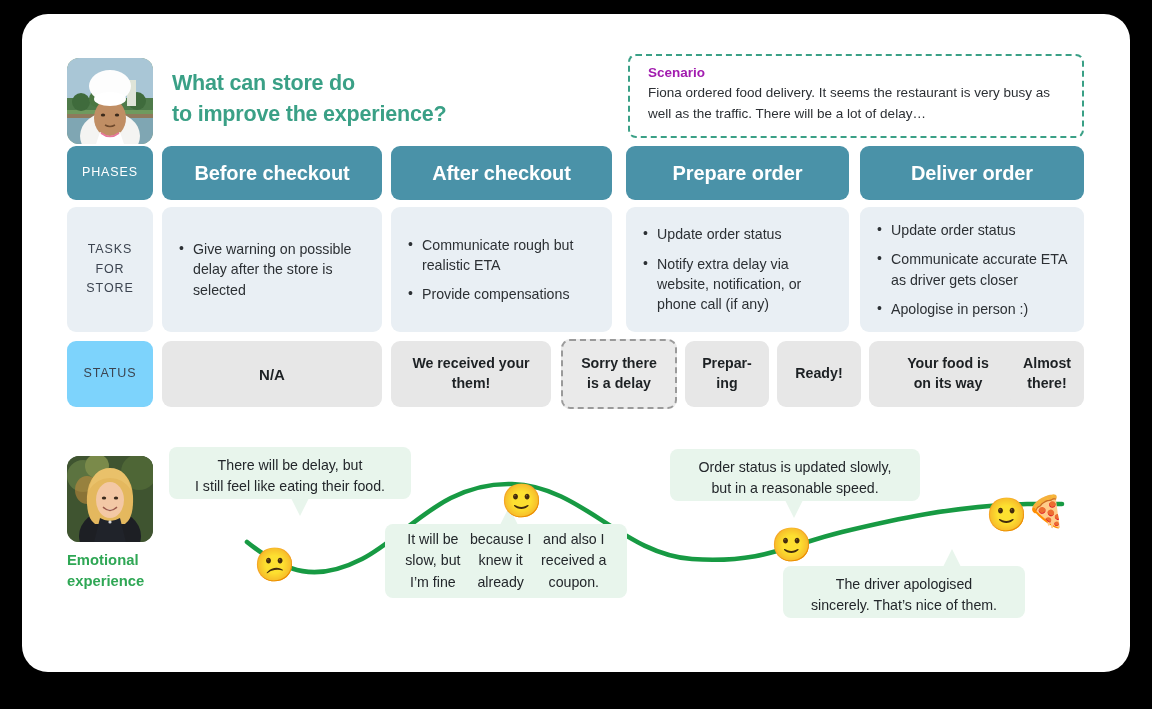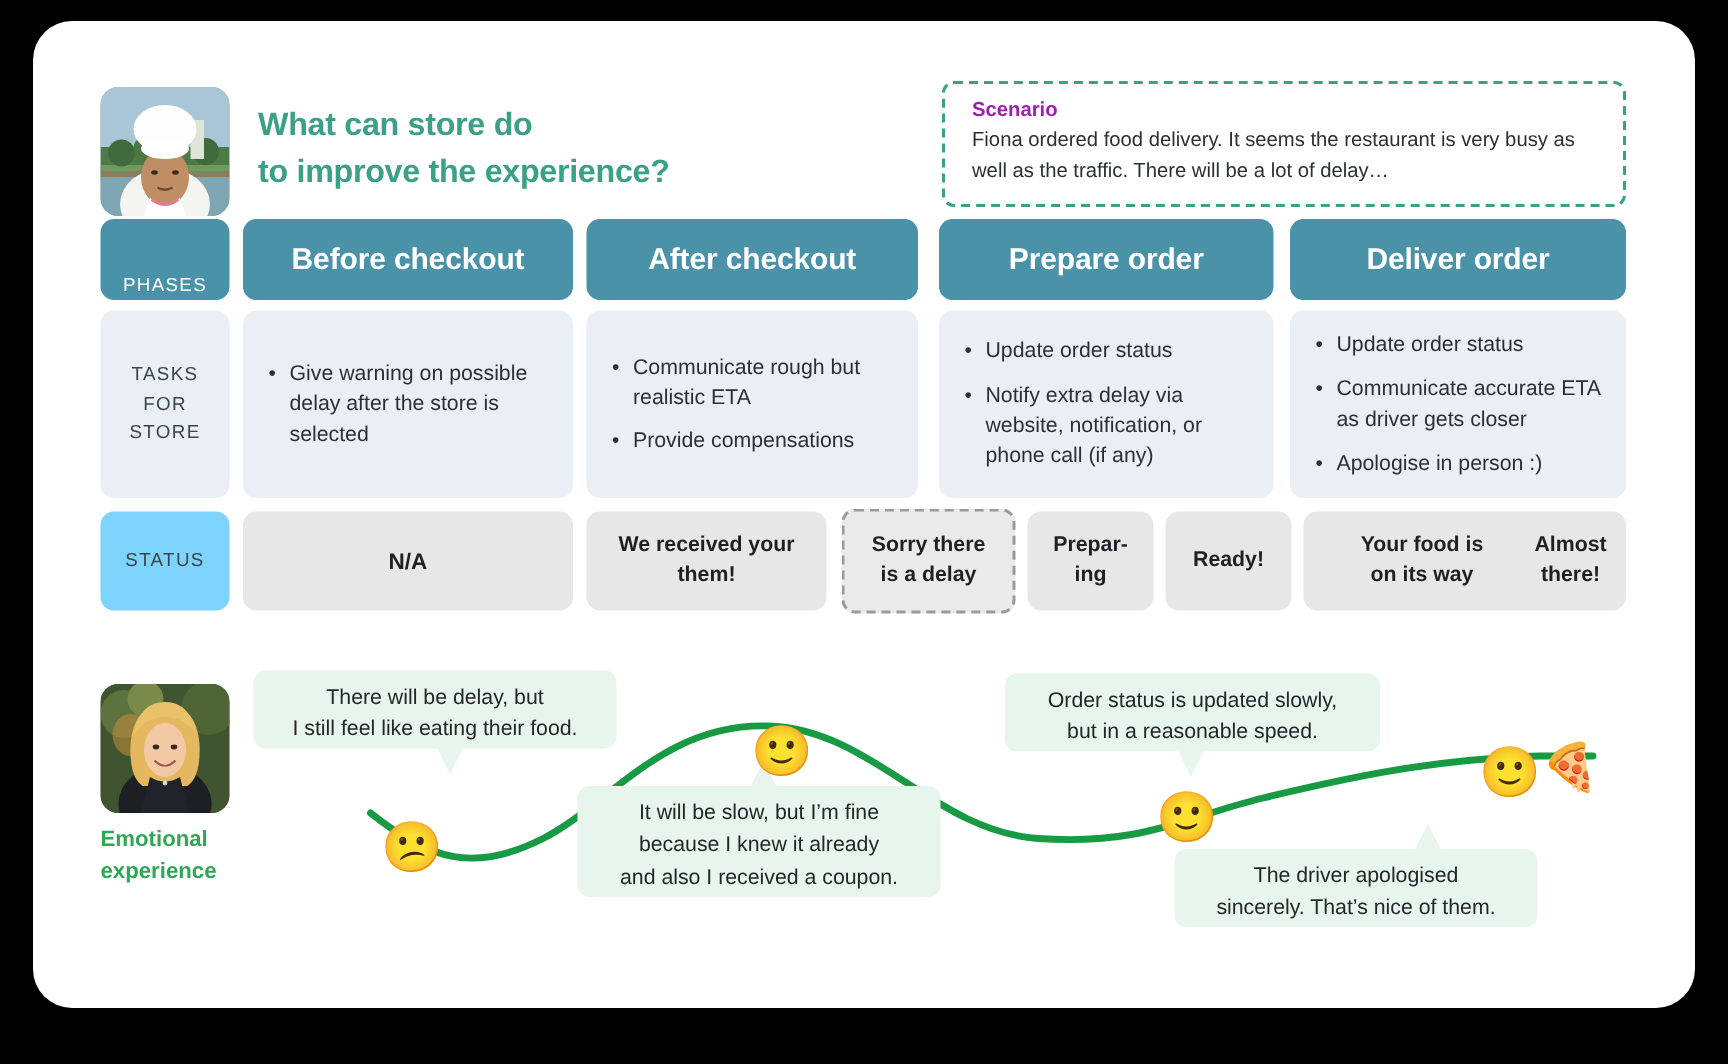--- a/index.html
+++ b/index.html
@@ -79,21 +79,20 @@
   .rowlabel {
     background: #e9eff4;
     color: #3c4450;
     font-size: 12.5px;
     letter-spacing: 0.9px;
     line-height: 1.55;
   }
   .rowlabel.phases {
     background: #4a92a8;
     color: #ffffff;
-    align-items: flex-end;
   }
   .rowlabel.status { background: #7dd3fc; color: #3c4450; }
 
   
   .phase-cell {
     background: #4a92a8;
     color: #ffffff;
     font-size: 20px;
     font-weight: bold;
     letter-spacing: -0.1px;
@@ -351,21 +350,21 @@
                C 870 506, 930 492, 1005 490
                L 1040 490" fill="none" stroke="#179a43" stroke-width="4.6" stroke-linecap="round"></path>
     </svg>
 
     <div class="bubble" style="left:147px; top:433px; width:242px; height:52px; flex-direction:column;">
       <span>There will be delay, but</span>
       <span>I still feel like eating their food.</span>
       <span class="tail tail-down" style="left:122px;"></span>
     </div>
 
-    <div class="bubble" style="left:363px; top:510px; width:242px; height:74px; flex-direction:column;">
+    <div class="bubble" style="left:363px; top:510px; width:242px; height:74px; flex-direction:row;">
       <span>It will be slow, but I’m fine</span>
       <span>because I knew it already</span>
       <span>and also I received a coupon.</span>
       <span class="tail tail-up" style="left:115px;"></span>
     </div>
 
     <div class="bubble" style="left:648px; top:435px; width:250px; height:52px; flex-direction:column;">
       <span>Order status is updated slowly,</span>
       <span>but in a reasonable speed.</span>
       <span class="tail tail-down" style="left:115px;"></span>

